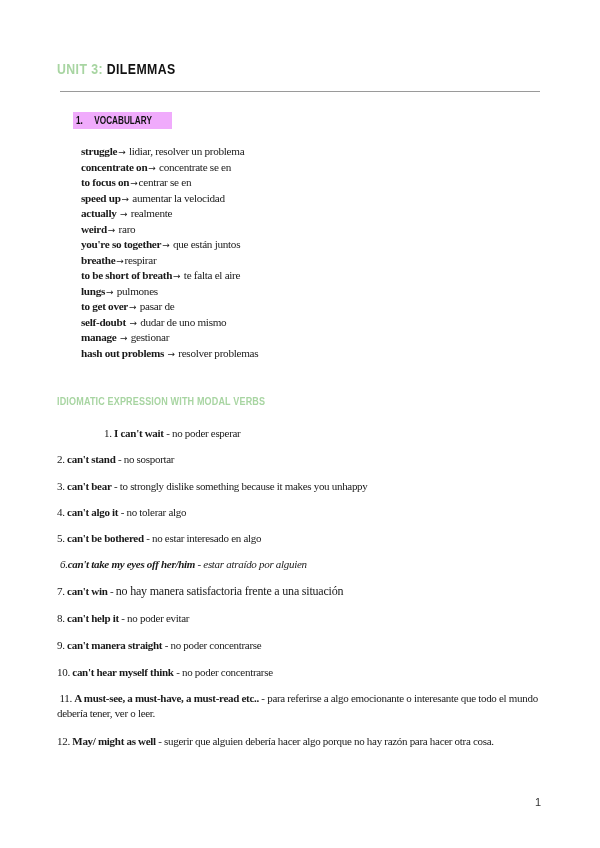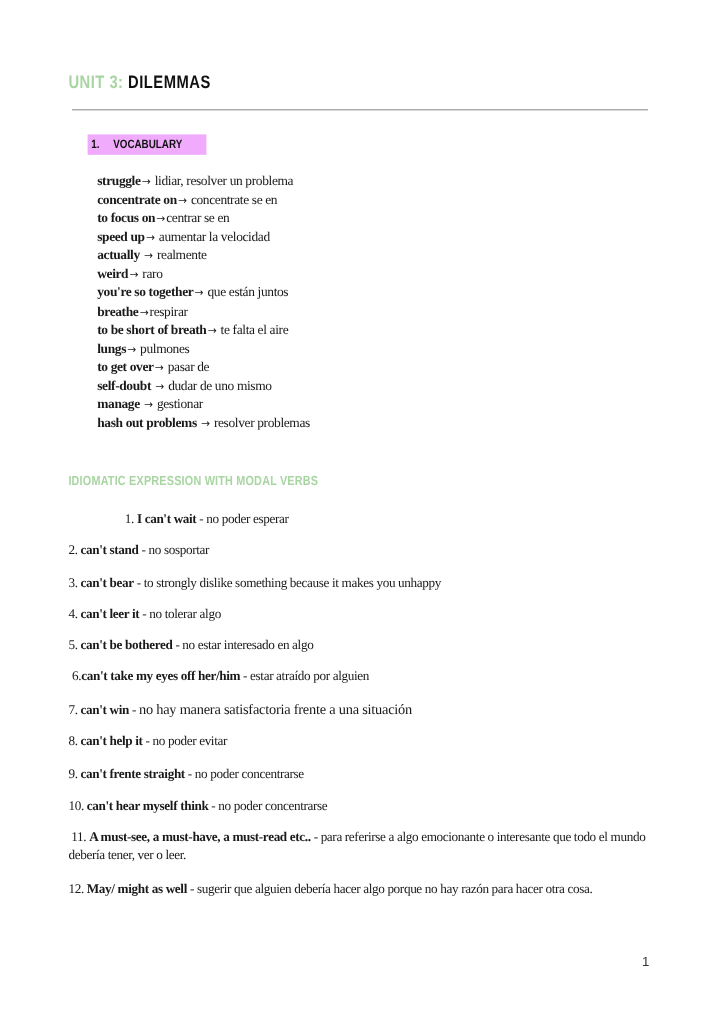--- a/index.html
+++ b/index.html
@@ -135,31 +135,31 @@
 </div>
 
 <div class="subheading">IDIOMATIC EXPRESSION WITH MODAL VERBS</div>
 
 <div class="idiom" style="top:426px; left:59px;margin-left:45px;"><span>1.</span> <span class="phrase">I can't wait</span><span> - </span><span>no poder esperar</span></div>
 
 <div class="idiom" style="top:452px;"><span>2.</span> <span class="phrase">can't stand</span><span> - </span><span>no sosportar</span></div>
 
 <div class="idiom" style="top:479px;"><span>3.</span> <span class="phrase">can't bear</span><span> -  </span><span>to strongly dislike something because it makes you unhappy</span></div>
 
-<div class="idiom" style="top:505px;"><span>4.</span> <span class="phrase">can't leer it</span><span> - </span><span>no tolerar algo</span></div>
+<div class="idiom" style="top:505px;"><span>4.</span> <span class="phrase">can't algo it</span><span> - </span><span>no tolerar algo</span></div>
 
 <div class="idiom" style="top:531px;"><span>5.</span> <span class="phrase">can't be bothered</span><span> -  </span><span>no estar interesado en algo</span></div>
 
-<div class="idiom" style="top:557px; left:60px;"><span>6.</span><span class="phrase">can't take my eyes off her/him</span><span> -  </span><span>estar atraído por alguien</span></div>
+<div class="idiom" style="top:557px; left:60px;font-style:italic;"><span>6.</span><span class="phrase">can't take my eyes off her/him</span><span> -  </span><span>estar atraído por alguien</span></div>
 
 <div class="idiom" style="top:584px;"><span>7.</span> <span class="phrase">can't win</span><span> - </span><span class="big">no  hay manera satisfactoria frente a una situación</span></div>
 
 <div class="idiom" style="top:611px;"><span>8.</span> <span class="phrase">can't help it</span><span> - </span><span>no poder evitar</span></div>
 
-<div class="idiom" style="top:638px;"><span>9.</span> <span class="phrase">can't frente straight</span><span> -  </span><span>no poder concentrarse</span></div>
+<div class="idiom" style="top:638px;"><span>9.</span> <span class="phrase">can't manera straight</span><span> -  </span><span>no poder concentrarse</span></div>
 
 <div class="idiom" style="top:665px;text-align:center;"><span>10.</span> <span class="phrase">can't hear myself think</span><span> -  </span><span>no poder concentrarse</span></div>
 
 <div class="idiom wrap" style="top:691px;">&nbsp;<span>11.</span> <span class="phrase">A must-see, a must-have, a must-read etc..</span><span> - </span><span>para referirse a algo emocionante o interesante que todo el mundo debería tener, ver o leer.</span></div>
 
 <div class="idiom wrap" style="top:734px;"><span>12.</span> <span class="phrase">May/ might  as well</span><span> - </span><span>sugerir que alguien debería hacer algo porque no hay razón para hacer otra cosa.</span></div>
 
 <div class="page-number">1</div>
 
 </body></html>

